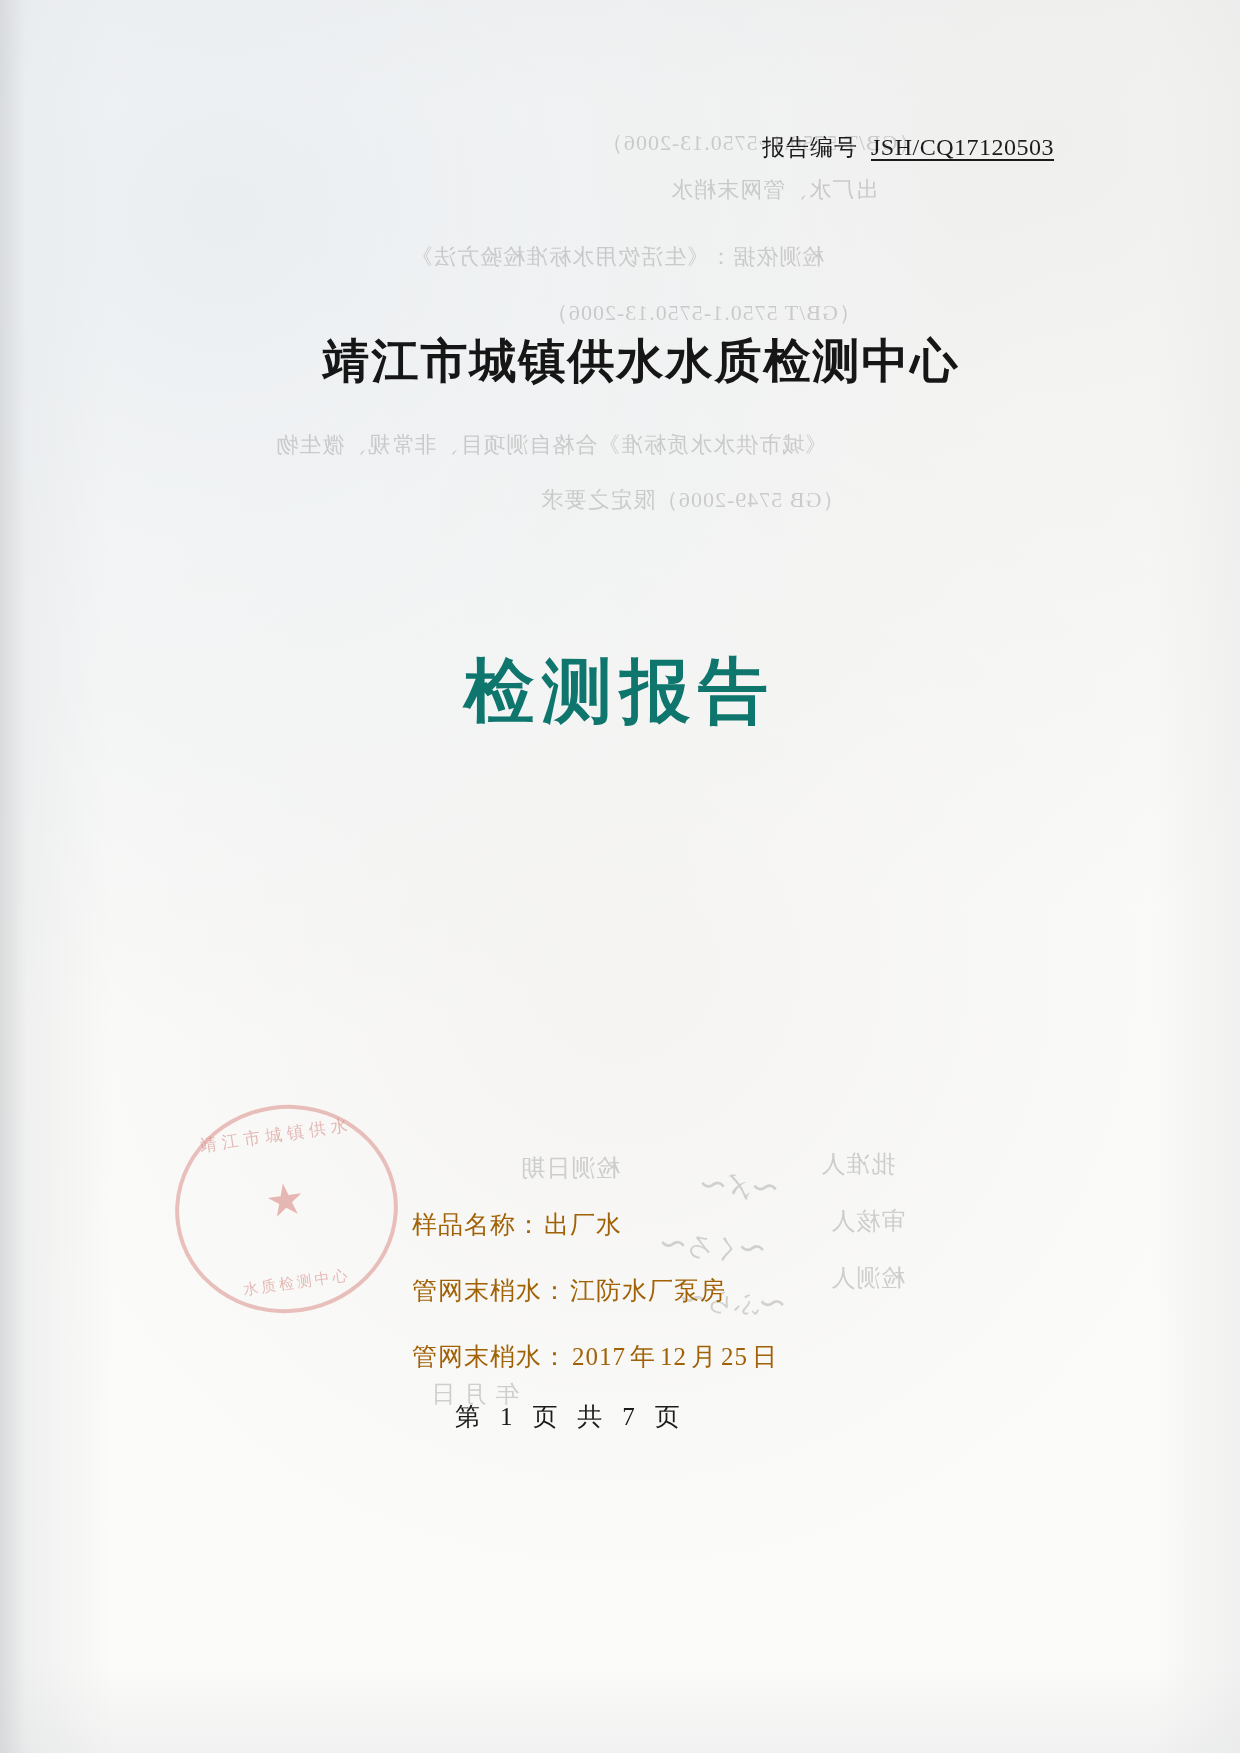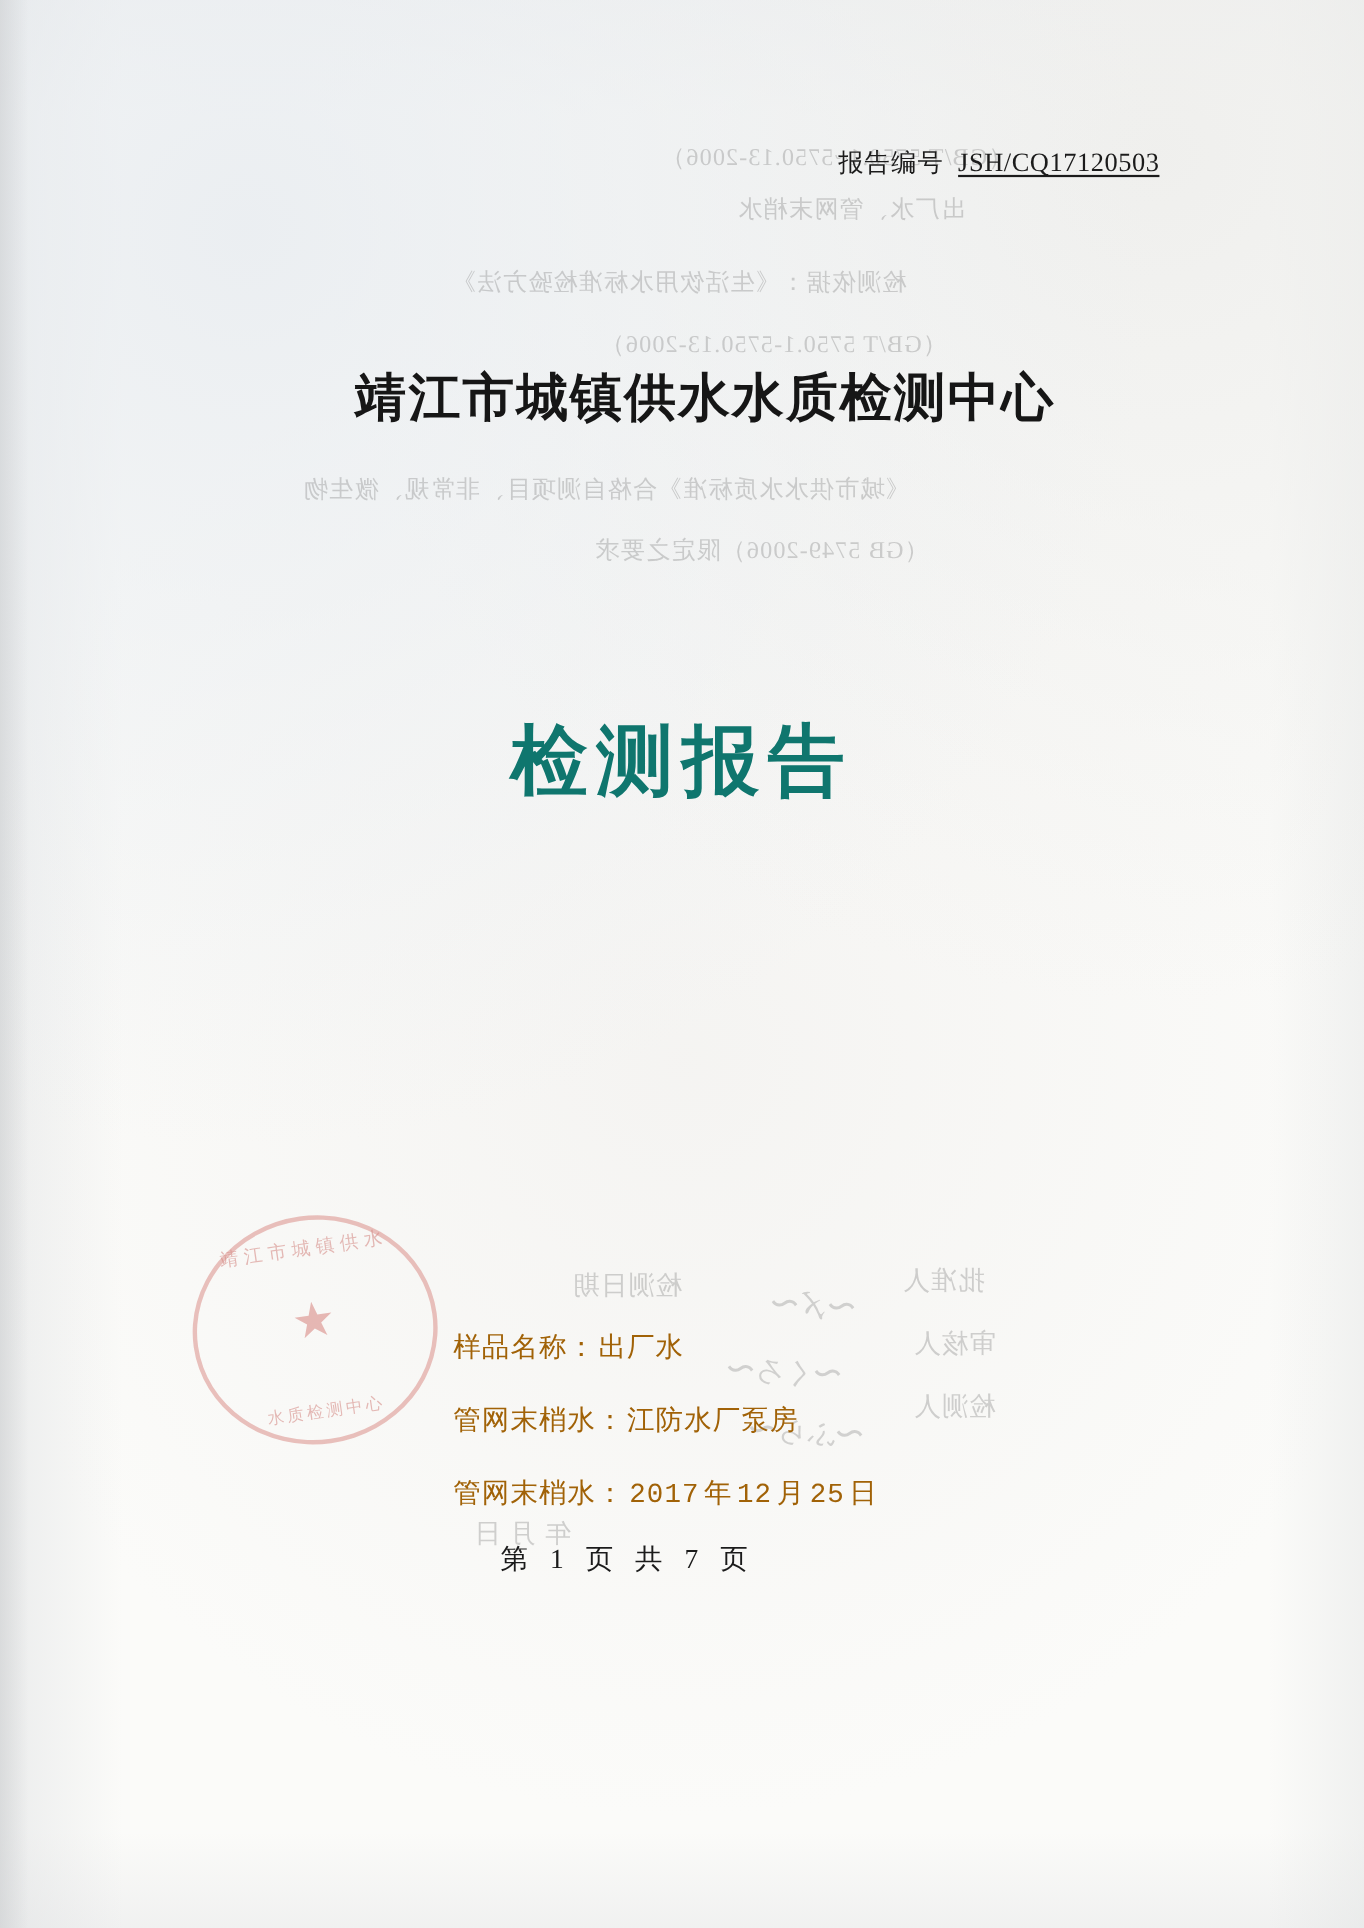--- a/index.html
+++ b/index.html
@@ -99,21 +99,21 @@
     top: 1192px;
     left: 412px;
     font-family: "DejaVu Sans", sans-serif;
     font-size: 25px;
     line-height: 66px;
     letter-spacing: 1px;
     color: #a16207;
   }
   .fields .row { white-space: nowrap; }
   .fields .fval { margin-left: 2px; }
-  .fields .date-num { font-family: Liberation Mono, monospace; padding: 0 4px; }
+  .fields .date-num { font-family: Liberation Serif, serif; padding: 0 4px; }
 
   .page-foot {
     position: absolute;
     top: 1400px;
     left: 455px;
     font-family: "DejaVu Sans", sans-serif;
     font-size: 25px;
     letter-spacing: 6px;
   }
   .page-foot .n { font-family: "Liberation Serif", serif; }

